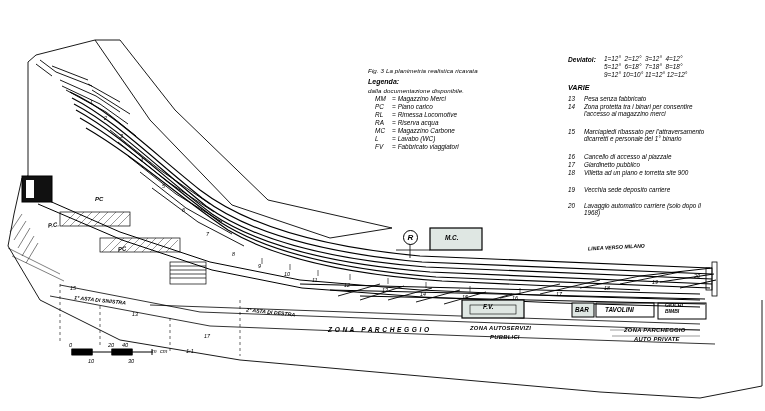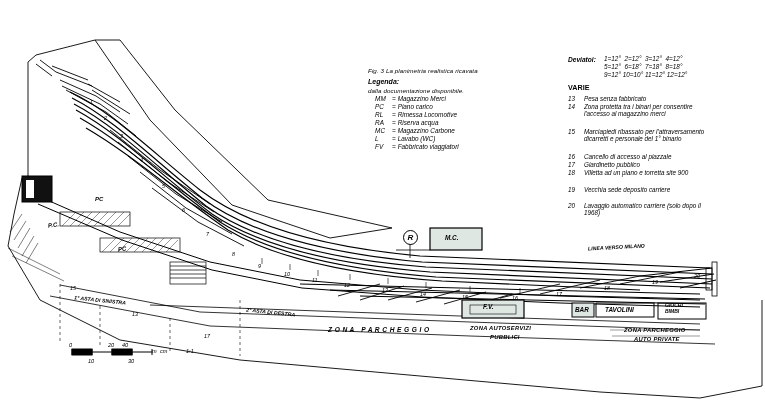--- a/index.html
+++ b/index.html
@@ -51,20 +51,21 @@
     font-weight: bold;
     font-style: italic;
   }
   .dev-line {
     font-size: 6.4px;
     font-style: italic;
   }
   .varie-title {
     font-size: 7.2px;
     font-weight: bold;
+    font-style: italic;
   }
   .varie-item {
     position: absolute;
     font-size: 6.3px;
     font-style: italic;
     width: 140px;
     line-height: 1.12;
   }
   .varie-num {
     position: absolute;

